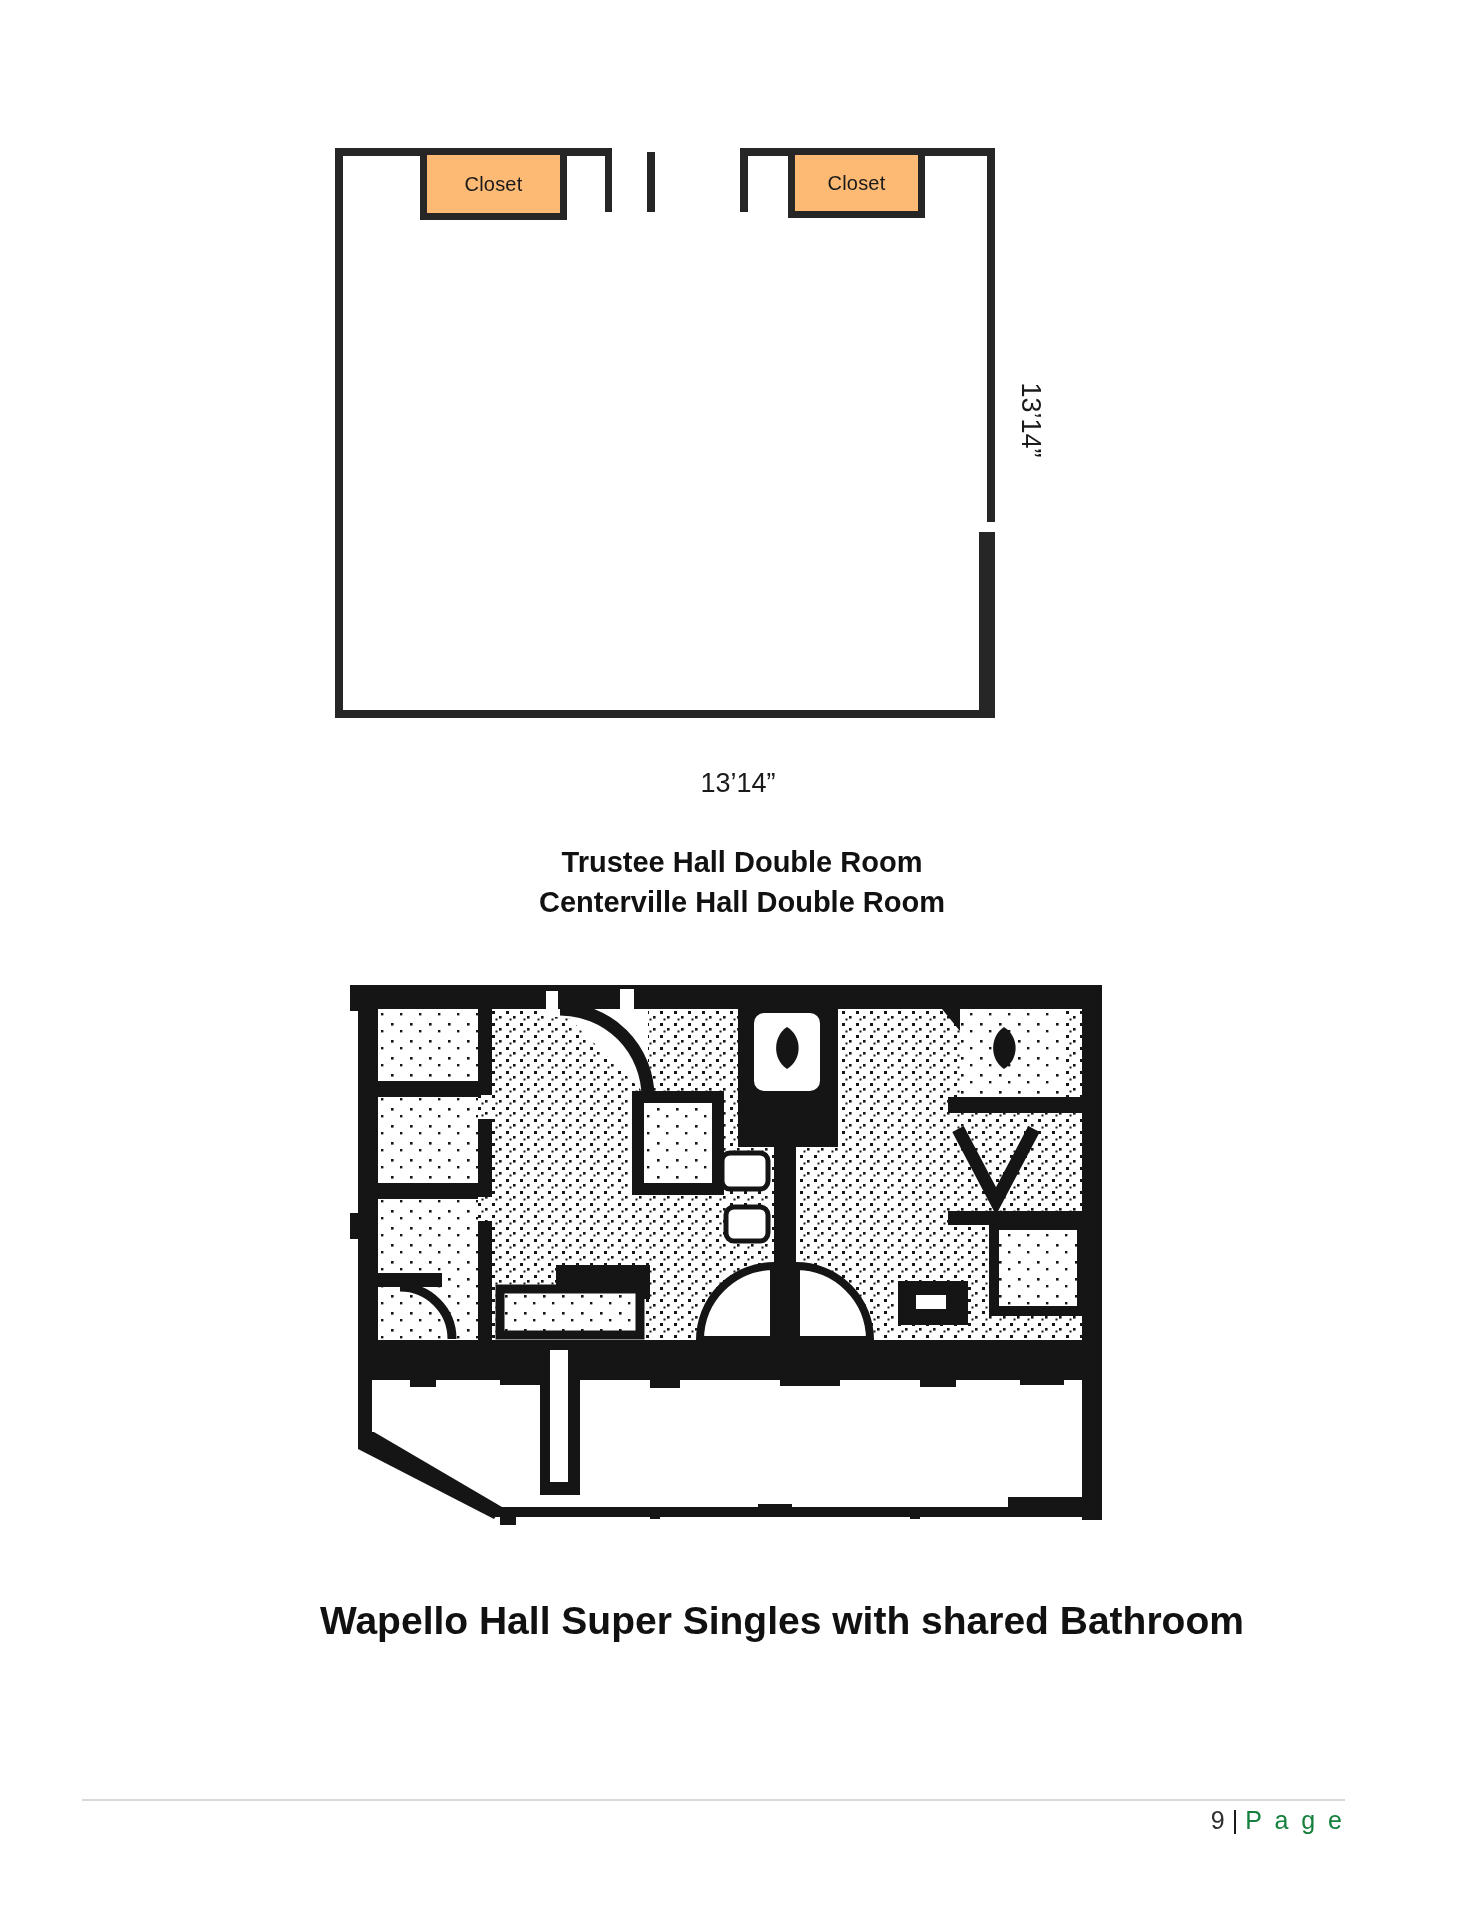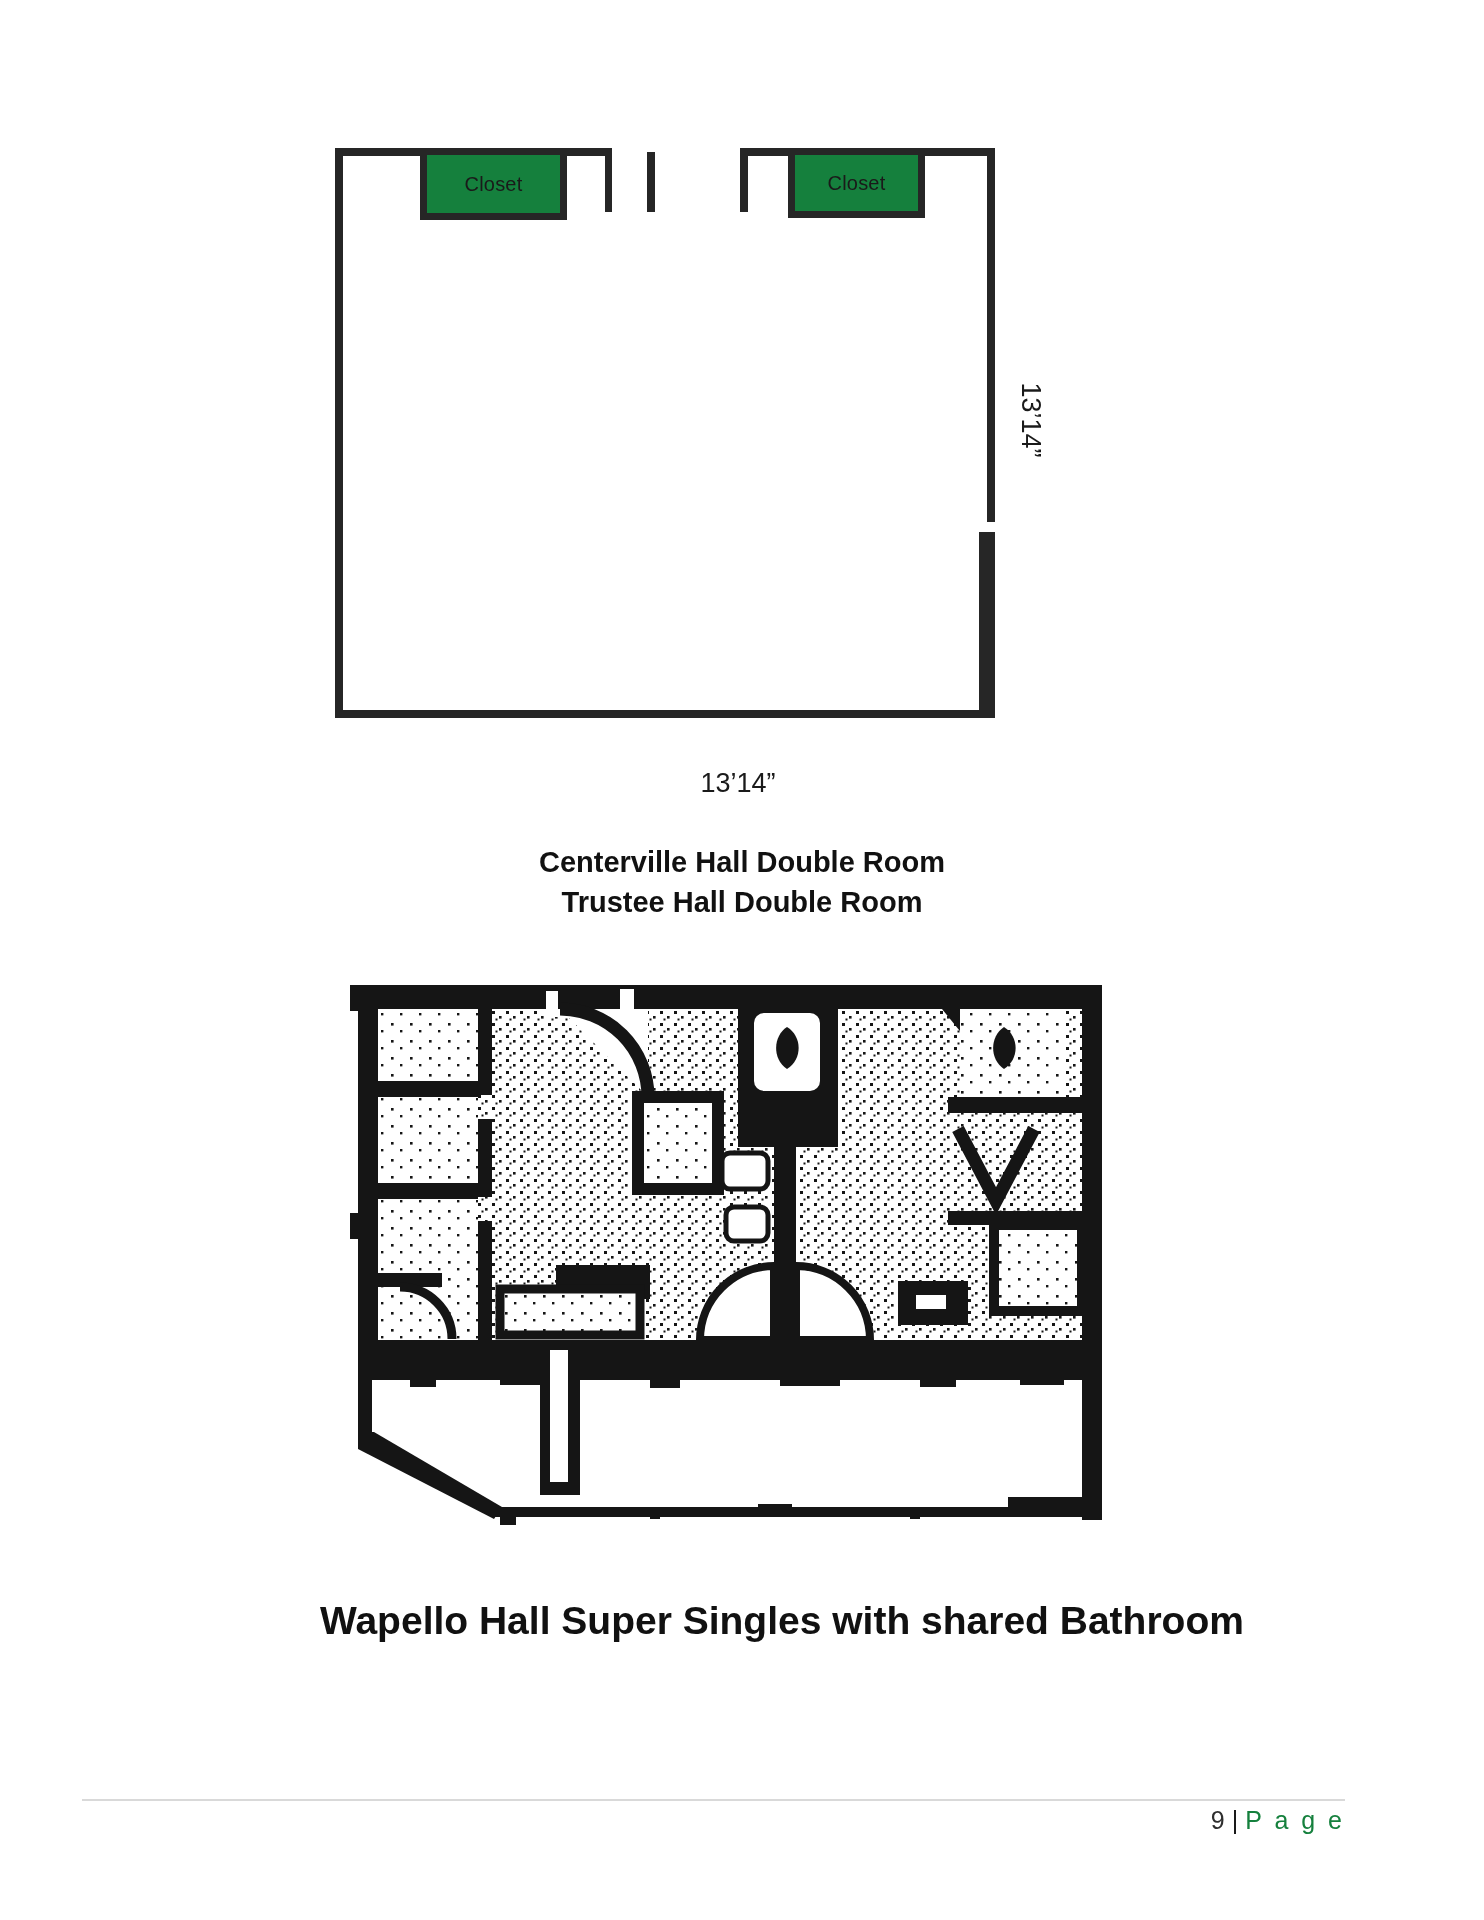--- a/index.html
+++ b/index.html
@@ -25,21 +25,21 @@
     height: 570px;
   }
   .wall {
     position: absolute;
     background: #262626;
   }
   .closet-box {
     position: absolute;
     box-sizing: border-box;
     border: 7px solid #262626;
-    background: #15803d;
+    background: #fdba74;
     display: flex;
     align-items: center;
     justify-content: center;
   }
   .closet-label {
     font-size: 20px;
     color: #1a1a1a;
     letter-spacing: 0.2px;
   }
   .dim-label {
@@ -133,22 +133,22 @@
     </div>
     <div class="closet-box" style="left:453px; top:0; width:137px; height:70px;">
       <span class="closet-label">Closet</span>
     </div>
 
     <div class="dim-label dim-vertical">13’14”</div>
     <div class="dim-label dim-horizontal">13’14”</div>
   </div>
 
   <div class="caption caption-top">
+    <div>Trustee Hall Double Room</div>
     <div>Centerville Hall Double Room</div>
-    <div>Trustee Hall Double Room</div>
   </div>
 
   <svg class="floor-plan" width="760" height="558" viewBox="0 0 760 558" xmlns="http://www.w3.org/2000/svg">
     <defs>
       <pattern id="stip" width="14" height="12" patternUnits="userSpaceOnUse">
         <rect width="14" height="12" fill="#ffffff"></rect>
         <rect x="2" y="2" width="3" height="3" fill="#151515"></rect>
         <rect x="9" y="7" width="2.6" height="2.6" fill="#151515"></rect>
         <rect x="5.5" y="9.5" width="2" height="2" fill="#151515"></rect>
       </pattern>

